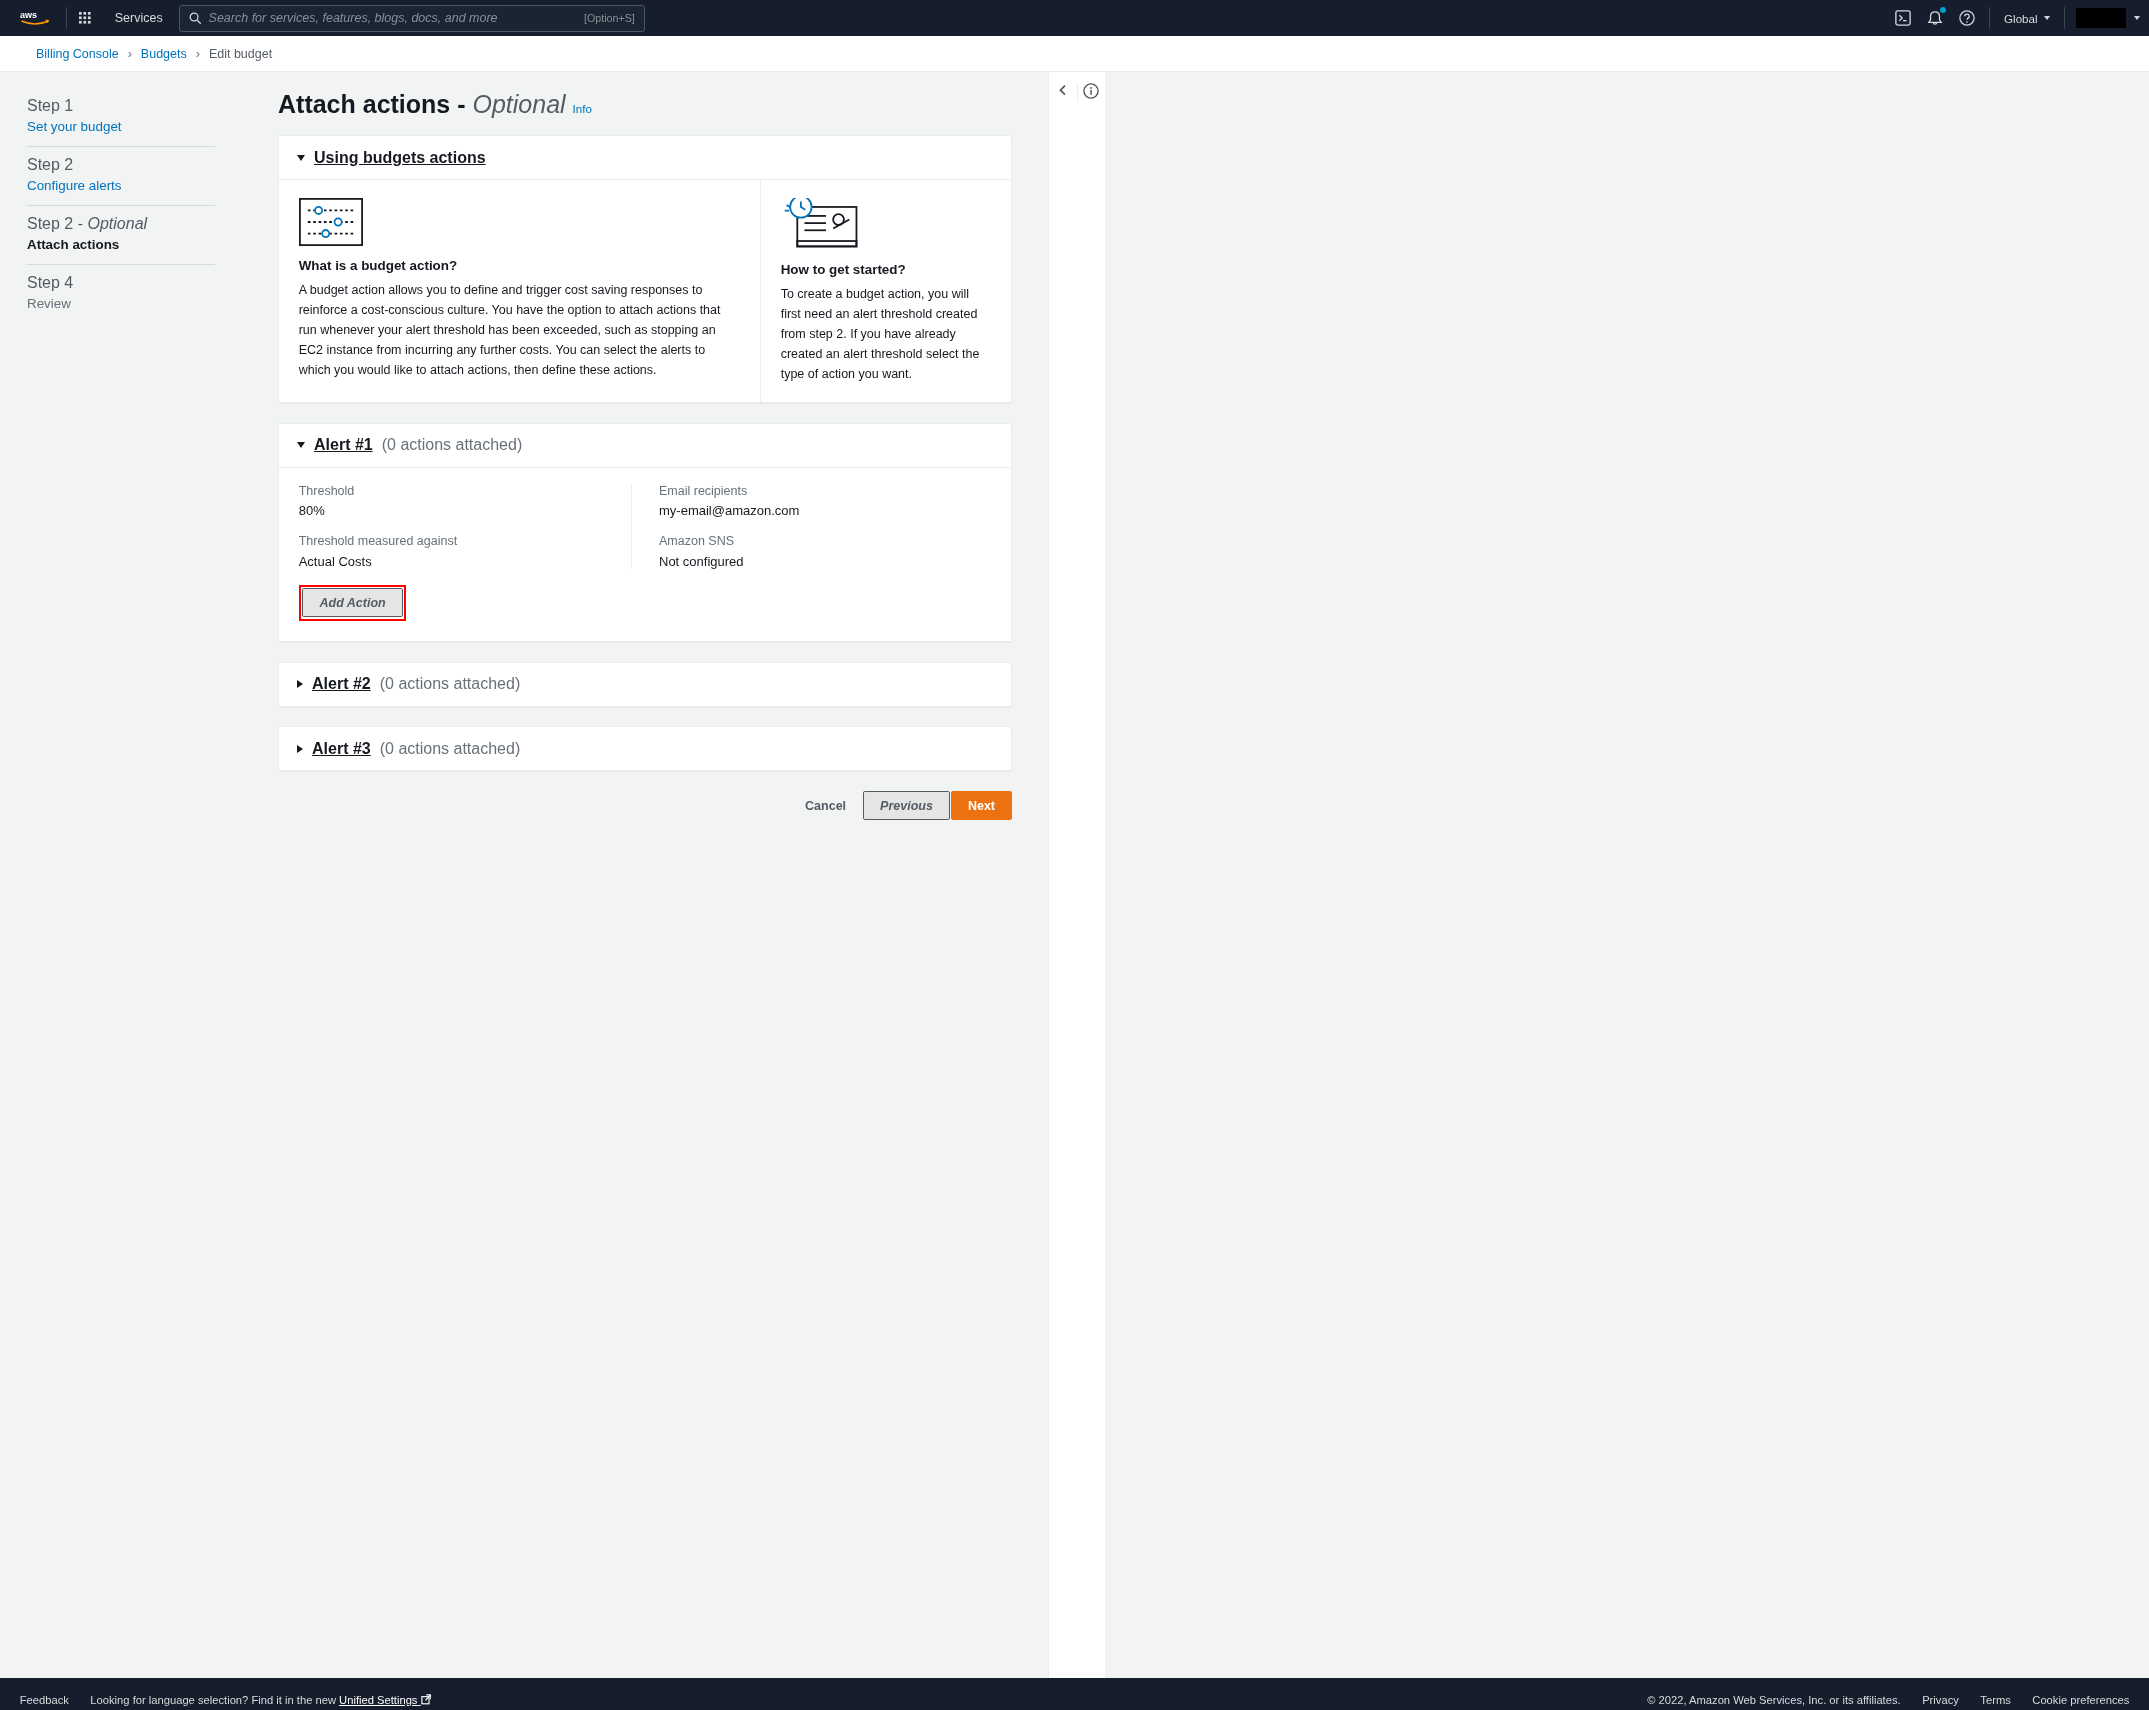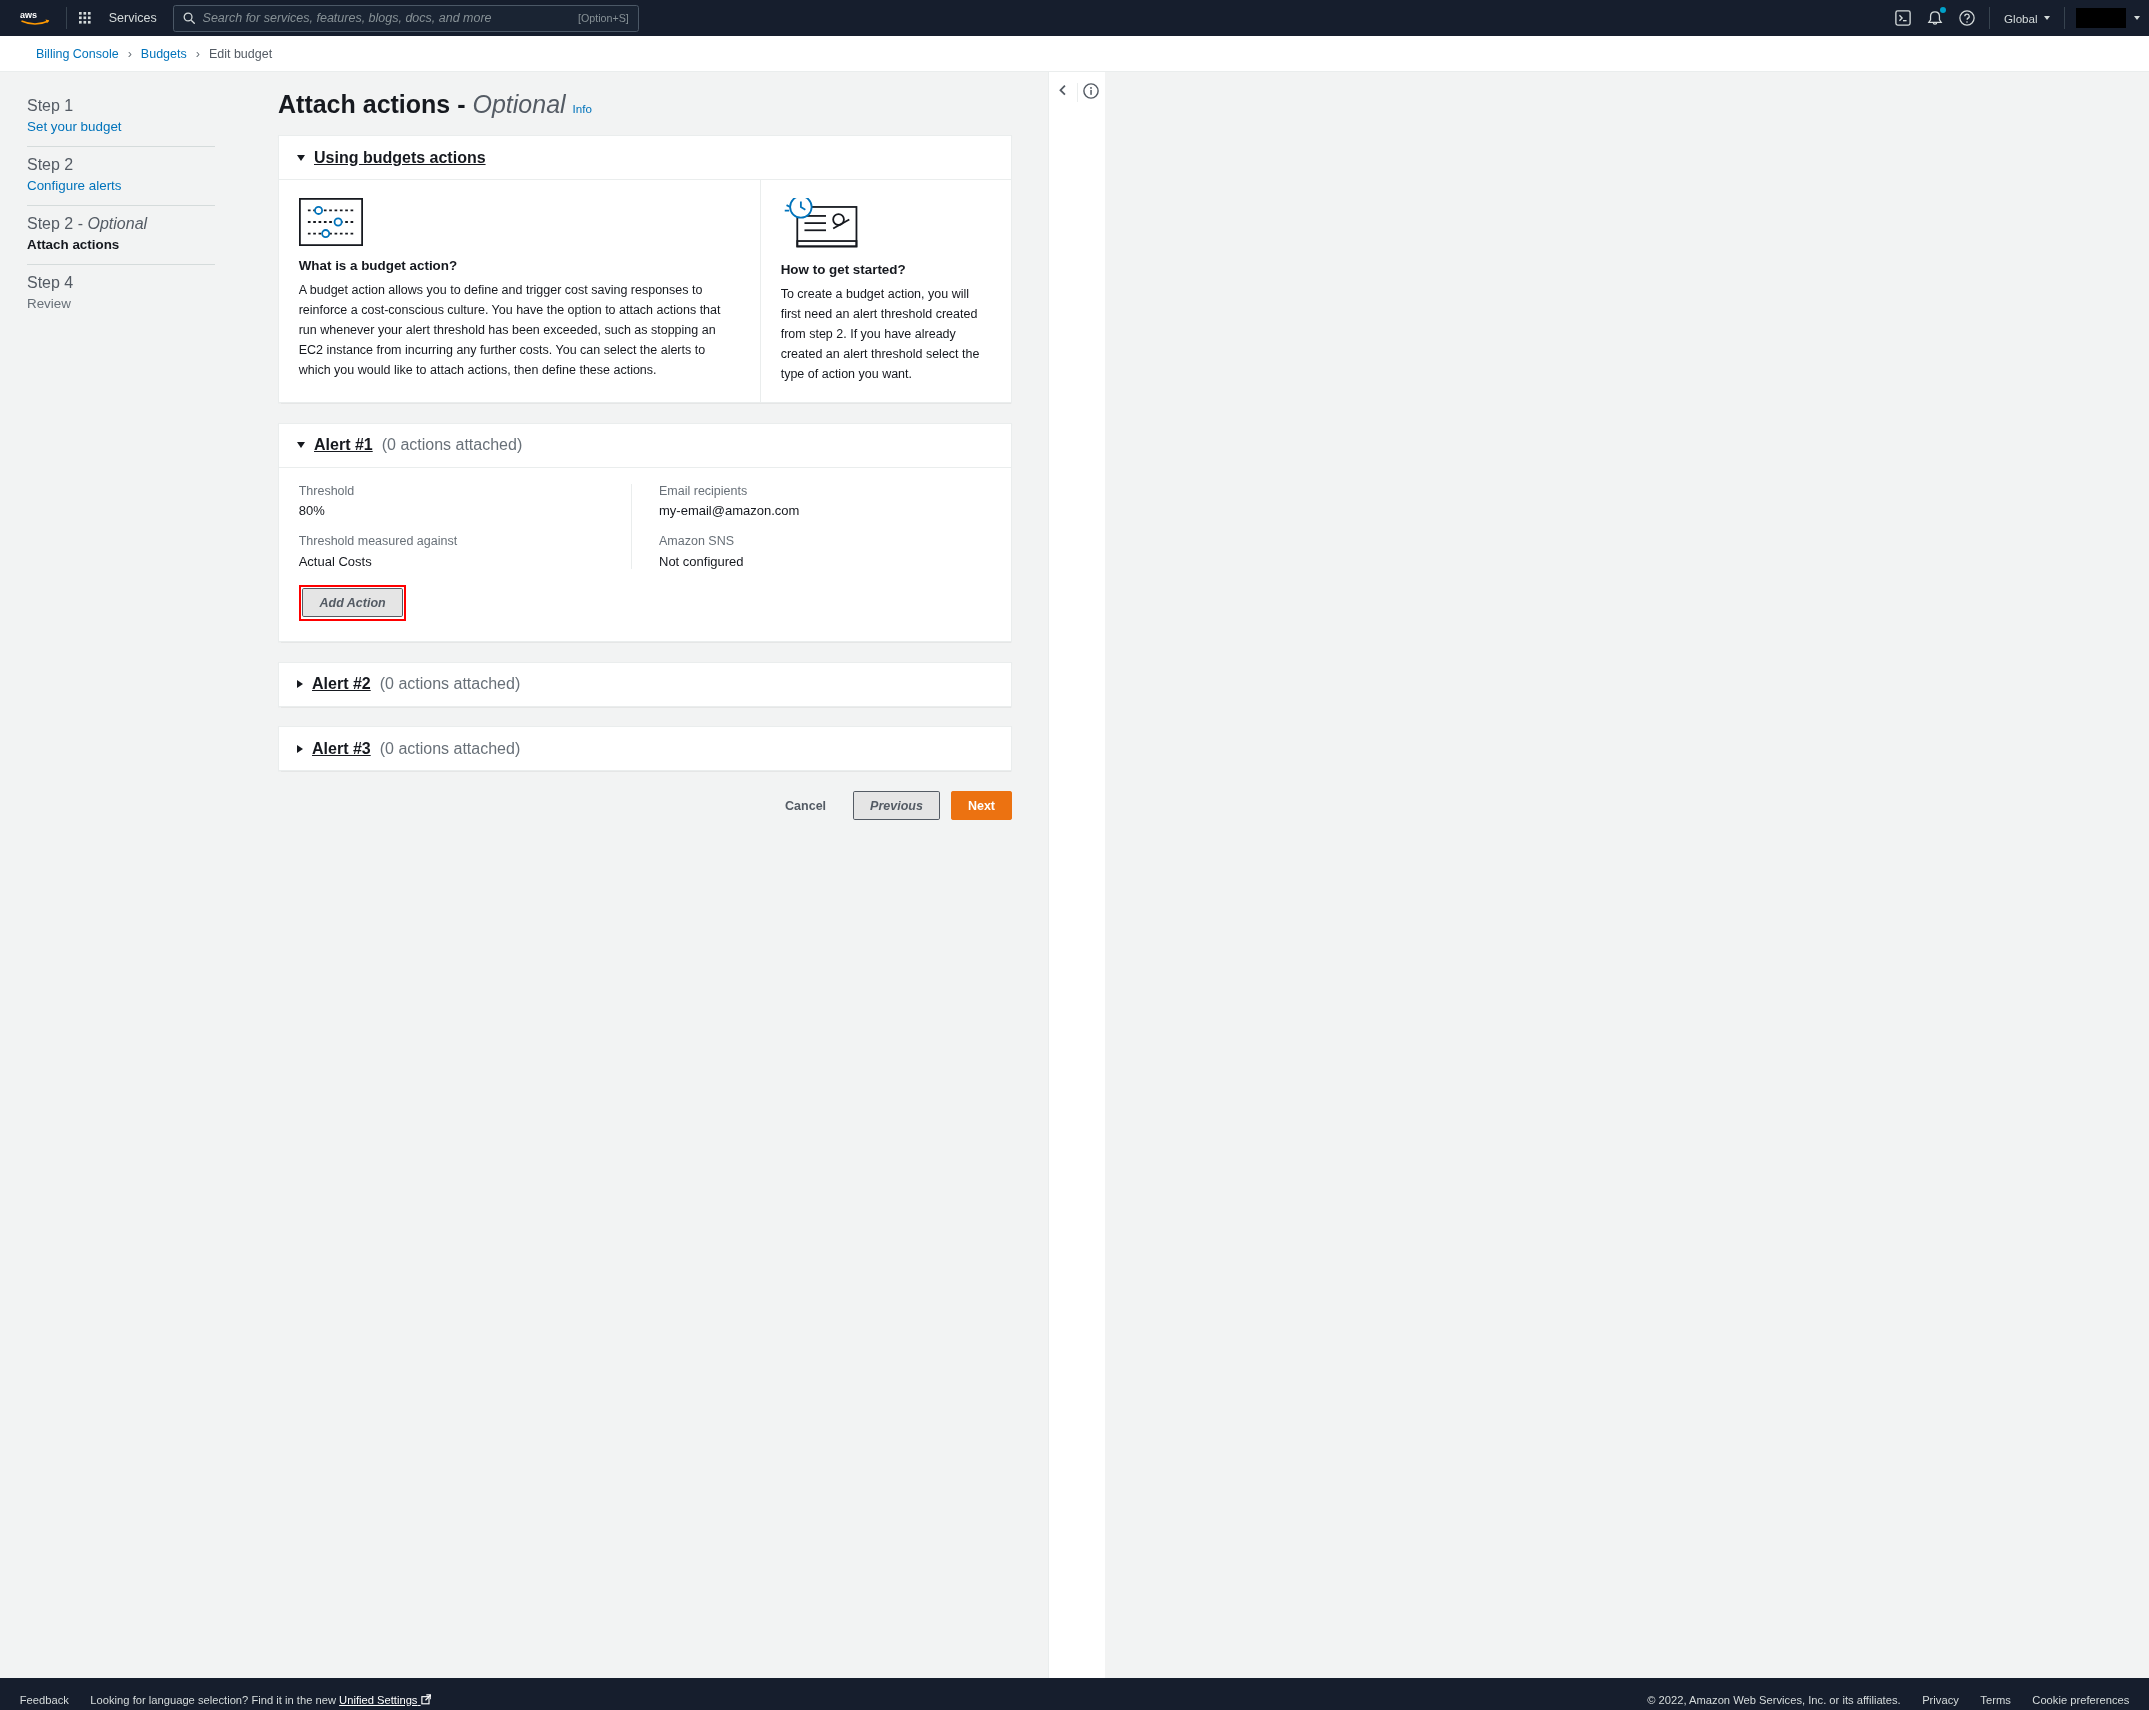--- a/index.html
+++ b/index.html
@@ -2,21 +2,21 @@
 <html style="font-size:14.3px"><head>
 <meta charset="utf-8">
 <style>
   * { box-sizing: border-box; margin: 0; padding: 0; }
   body { font-family: "Amazon Ember", "Helvetica Neue", Arial, sans-serif; font-size: 12.5px; color: #16191f; background: #f2f3f3; }
   
   
   .topnav { background: #161e2d; height: 36px; display: flex; align-items: center; color: #d5dbdb; padding: 0 9px; }
   .aws-logo { width: 30px; height: 18px; margin: 0 10.7px; display:flex; align-items:center; justify-content:center;}
   .nav-divider { width:0.9px; height:21.5px; background:#37434f; margin: 0 5.4px;}
-  .services-btn { display:flex; align-items:center; gap:17px; padding: 0 7.2px; cursor:pointer; }
+  .services-btn { display:flex; align-items:center; gap:23px; padding: 0 7.2px; cursor:pointer; }
   .grid-icon { display:inline-block; width:12.5px; height:12.5px; }
   .searchbar { flex:0 0 auto; margin-left:9px; width:466px; height:27px; background:#1a2433; border:0.9px solid #4b5866; border-radius:2.7px; display:flex; align-items:center; padding:0 9px; color:#879196; font-style:italic; gap:7.2px;}
   .searchbar .kbd { margin-left:auto; font-style:normal; font-size:10.7px; color:#879196;}
   .nav-spacer { flex:1; }
   .nav-icon { width:32px; display:flex; align-items:center; justify-content:center; height:36px; cursor:pointer; position:relative;}
   .nav-region { padding:0 9px; display:flex; align-items:center; gap:3.6px; cursor:pointer; font-size:11.6px;}
   .nav-account { width:50px; height:19.7px; background:#000; margin:0 5.4px;}
   .nav-caret { width:0; height:0; border-left:3.6px solid transparent; border-right:3.6px solid transparent; border-top:4.5px solid #d5dbdb; display:inline-block; margin-left:2.7px;}
   .notif-dot { position:absolute; top:7.2px; right:5.4px; width:6.3px; height:6.3px; background:#00a1c9; border-radius:50%; }
 
@@ -63,21 +63,21 @@
   .alert-cell .lbl { color:#687078; font-size:12.5px; margin-bottom:5.4px;}
   .alert-cell .val { color:#16191f; font-size:13px; margin-bottom:16px;}
   .alert-cell .val:last-child{ margin-bottom:0;}
 
   .btn { display:inline-flex; align-items:center; justify-content:center; height:29px; padding:0 16px; font-size:12.5px; font-weight:700; border-radius:1.8px; cursor:pointer; border:0.9px solid;}
   .btn-default { background:#e5e5e5; border-color:#545b64; color:#545b64;font-style:italic;}
   .btn-primary { background:#ec7211; border-color:#ec7211; color:#fff;}
   .btn-link { border:none; background:none; color:#545b64; font-weight:700;}
   .highlight-box { border:2.7px solid #ff0000; padding:1.8px; display:inline-block;}
 
-  .wiz-footer { display:flex; justify-content:flex-end; gap:11px; margin-top:7.2px;}
+  .wiz-footer { display:flex; justify-content:flex-end; gap:1px; margin-top:7.2px;}
 
   
   .rightrail { width:57px; border-left:0.9px solid #eaeded; background:#fff; display:flex; flex-direction:column; align-items:center; padding-top:10.7px; gap:16px;}
   .rail-btn { cursor:pointer; color:#545b64;}
   .rightrail-inner{ display:flex; width:100%; }
   .rc { flex:1; display:flex; justify-content:center; padding-top:0;}
   .rc + .rc { border-left:0.9px solid #eaeded;}
 
   
   .footer { background:#161e2d; height:44px; display:flex; align-items:center; color:#d5dbdb; font-size:11.2px; padding:0 19.7px; gap:21.5px;}

